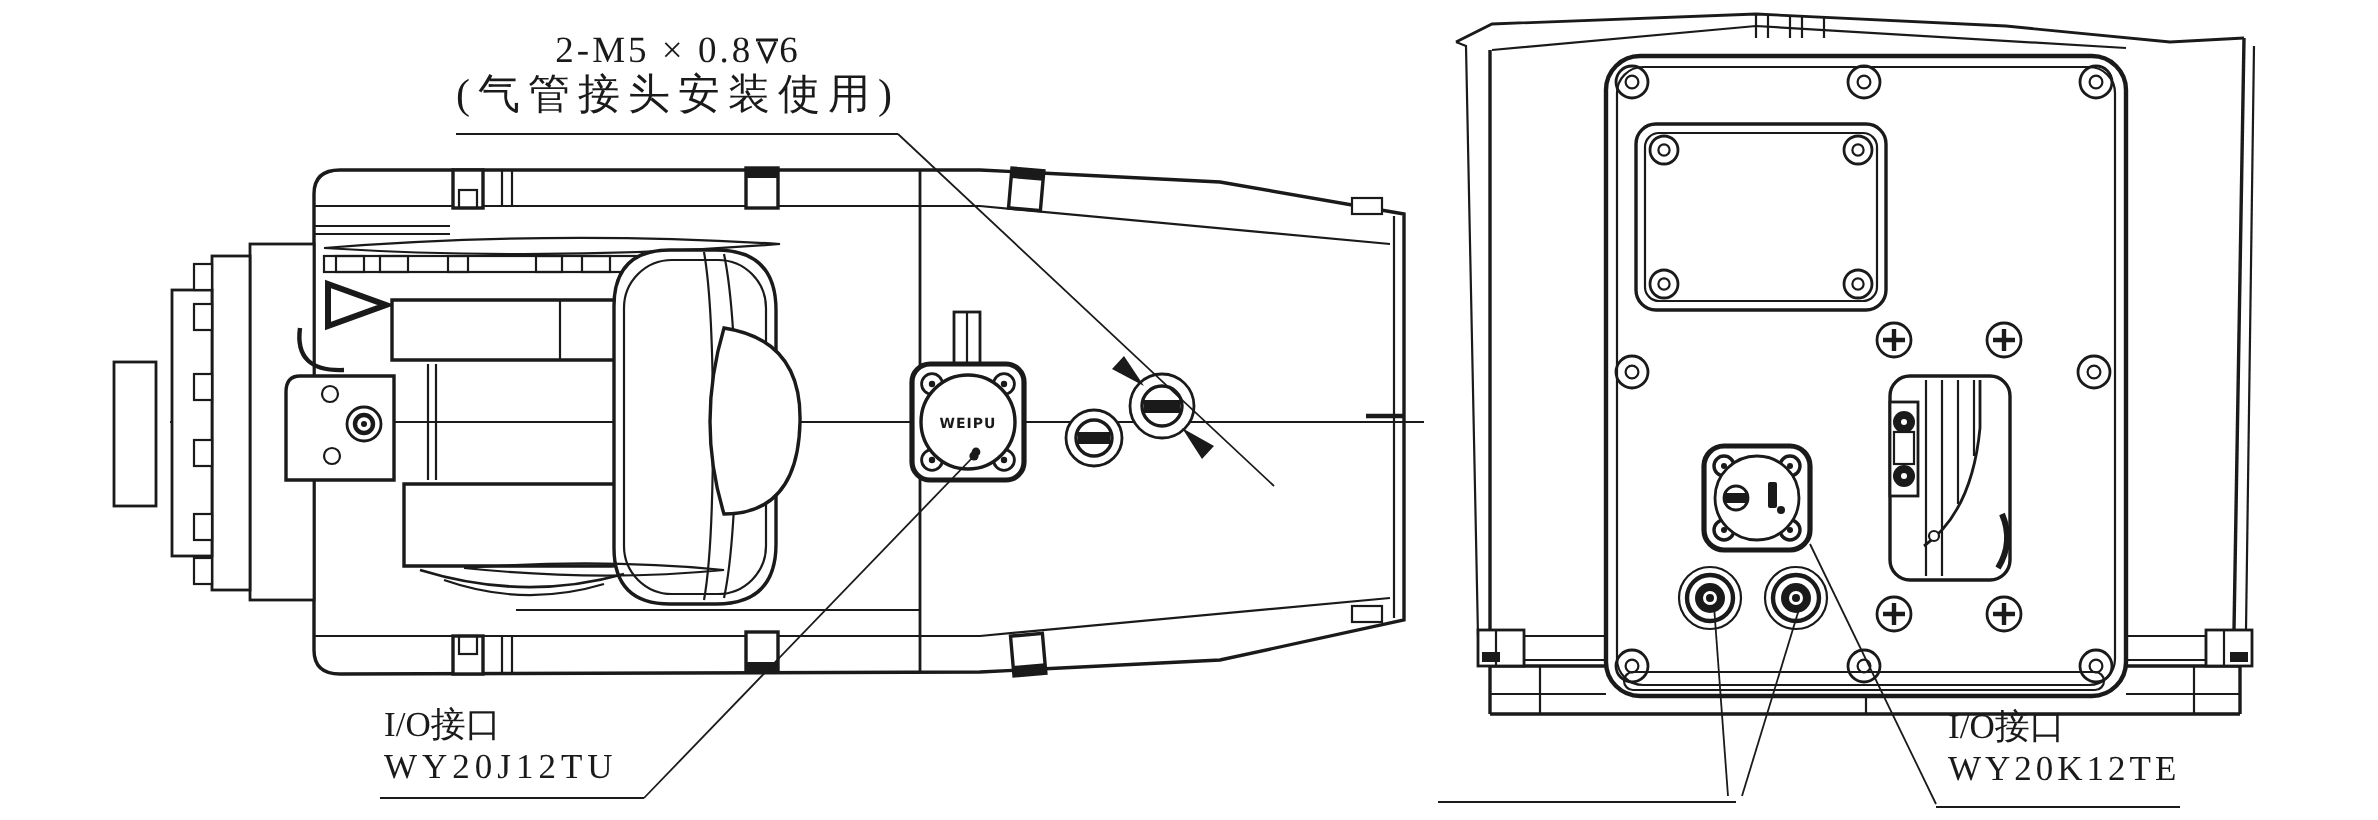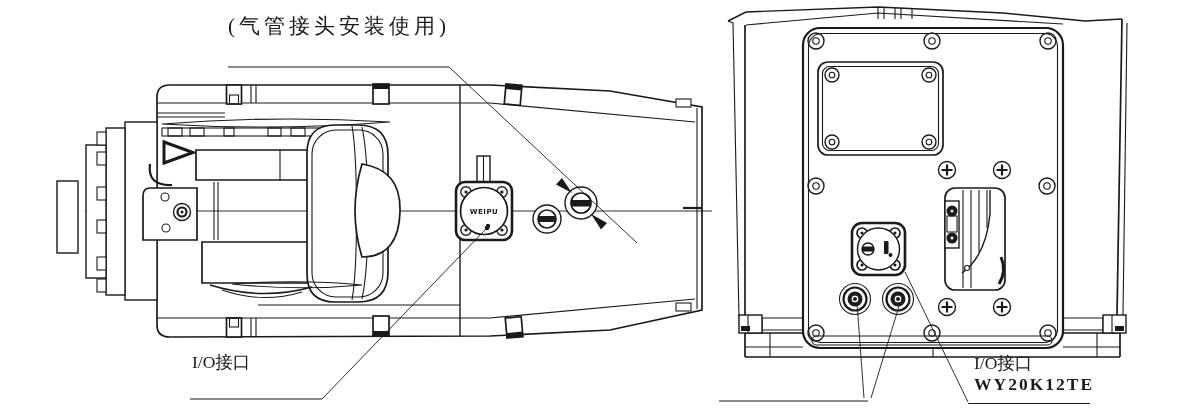--- a/index.html
+++ b/index.html
@@ -22,21 +22,21 @@
   .lbl{position:absolute;color:#1a1a1a;white-space:nowrap;}
   .lbl .ln{line-height:21px;}
   #thread-note{left:222px;top:16px;width:234px;text-align:center;font-size:18px;}
   #thread-note .ln1{font-size:18.5px;letter-spacing:1.5px;}
   #thread-note .ln2{font-size:21px;letter-spacing:4px;}
   #thread-note svg{vertical-align:-1px;}
   #lbl-io-left{left:192px;top:352px;font-size:17.5px;}
   #lbl-io-left .model{letter-spacing:2.5px;}
   #lbl-air{left:720px;top:376px;font-size:18px;letter-spacing:1px;}
   #lbl-io-right{left:974px;top:353px;font-size:17.5px;}
-  #lbl-io-right .model{letter-spacing:2px;font-weight:bold;}
+  #lbl-io-right .model{letter-spacing:2px;}
 </style>
 </head>
 <body>
 
 <div id="stage">
 
 <svg id="cad" width="1189" height="410" viewBox="0 0 1189 410">
 
   <g>
 
@@ -298,25 +298,29 @@
     <line class="w1" x1="719" y1="401" x2="868" y2="401"></line>
     <line class="w05" x1="857" y1="303" x2="864" y2="398"></line>
     <line class="w05" x1="900" y1="303" x2="871" y2="398"></line>
 
     <line class="w1" x1="968" y1="403.5" x2="1090" y2="403.5"></line>
     <line class="w05" x1="905" y1="272" x2="968" y2="402"></line>
   </g>
 </svg>
 
 <div id="thread-note" class="lbl">
+  <div class="ln ln1"><span>2-M5 × 0.8</span><svg width="13" height="15">
+          <path d="M1,3 H12 M2.2,4 L6.5,13.5 L10.8,4" fill="none" stroke="#1a1a1a" stroke-width="1.4"></path>
+        </svg><span>6</span></div>
   <div class="ln ln2">(气管接头安装使用)</div>
 </div>
 
 <div id="lbl-io-left" class="lbl">
   <div class="ln">I/O接口</div>
+  <div class="ln model">WY20J12TU</div>
 </div>
 
 
 <div id="lbl-io-right" class="lbl">
   <div class="ln">I/O接口</div>
   <div class="ln model">WY20K12TE</div>
 </div>
 
 </div>
 

